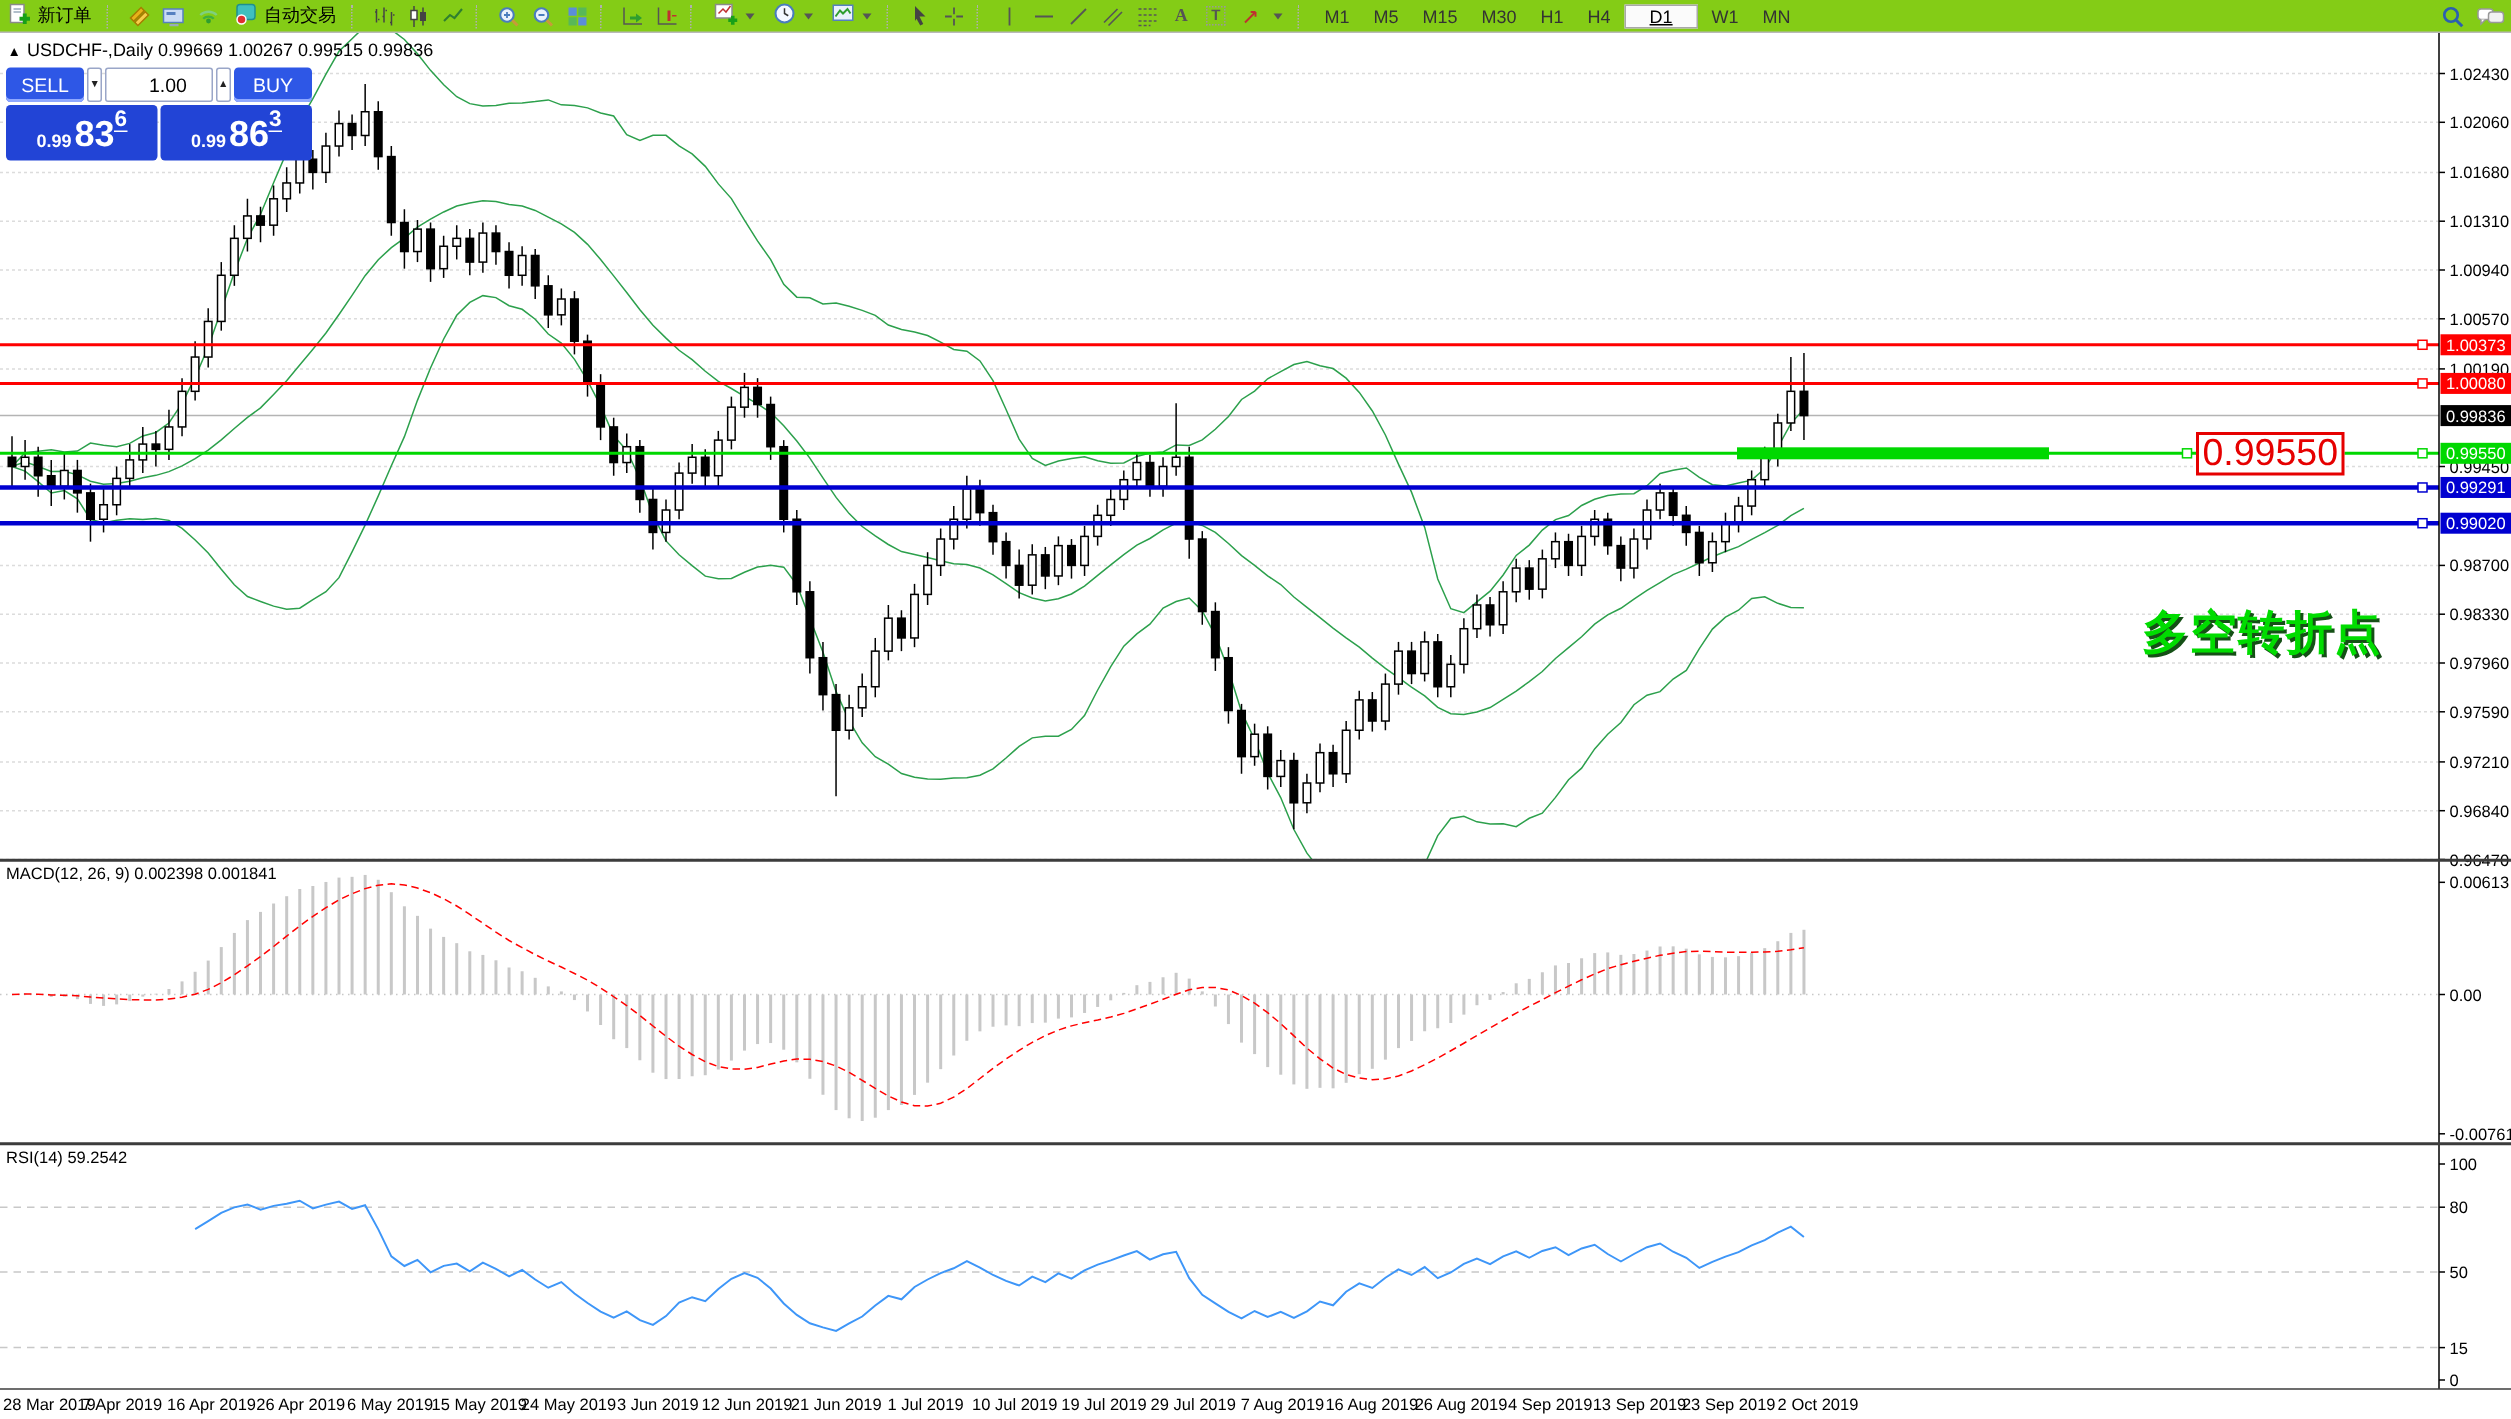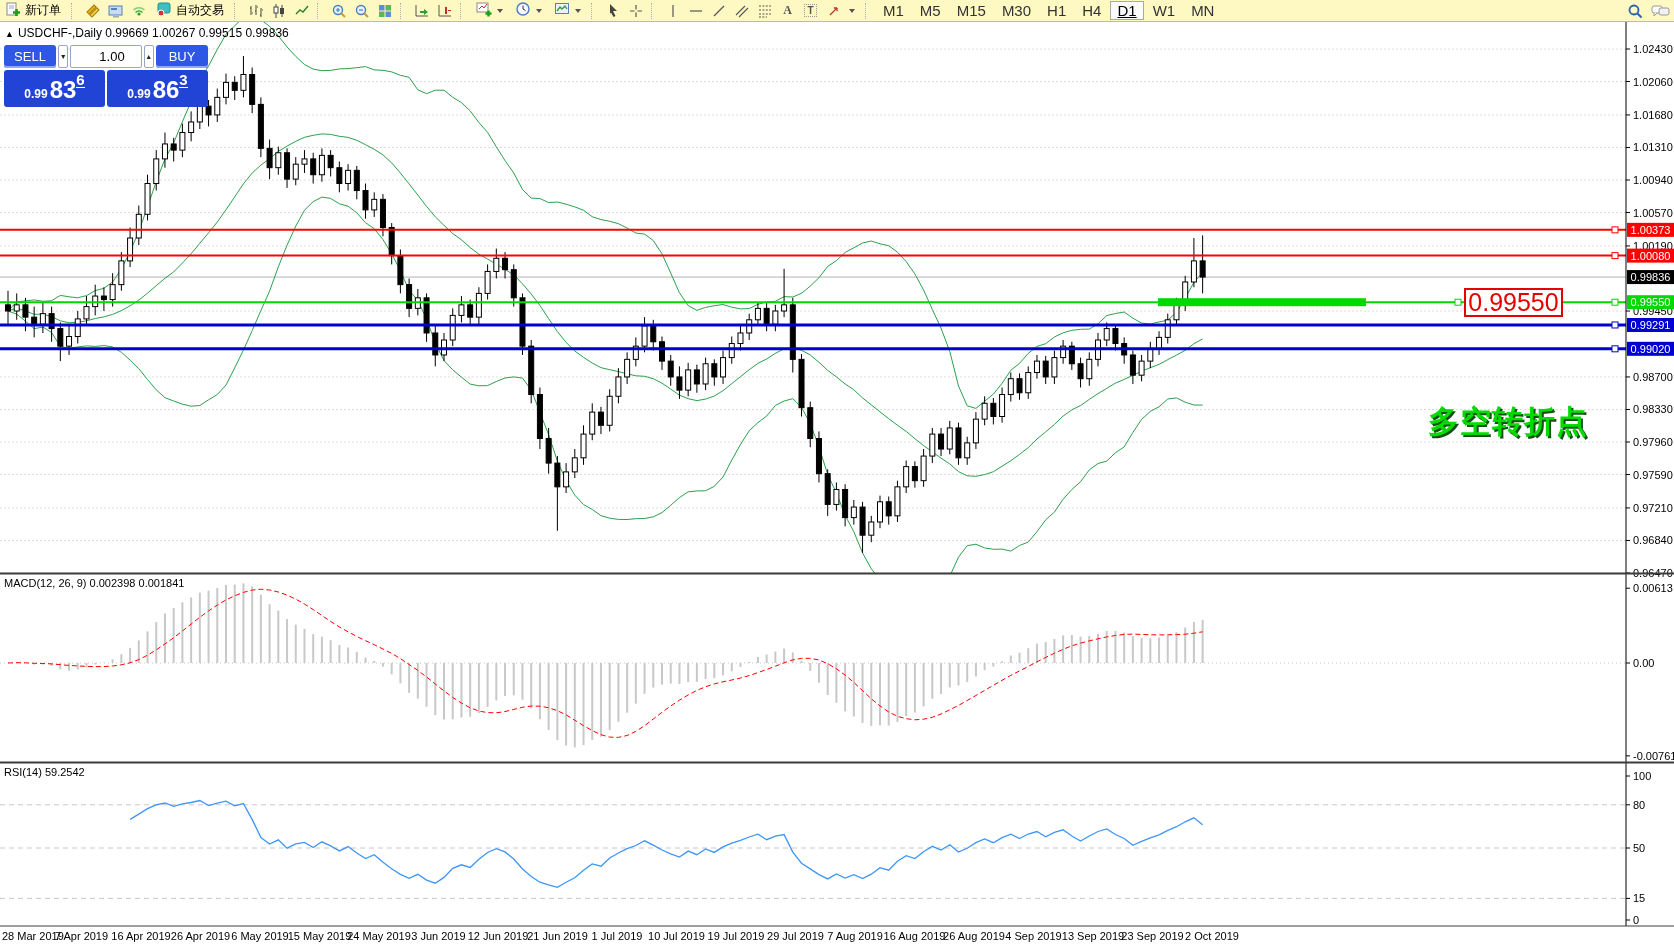--- a/index.html
+++ b/index.html
@@ -1,26 +1,26 @@
 <!DOCTYPE html>
 <html><head>
 <meta charset="utf-8">
 <style>
   html,body{margin:0;padding:0;background:#fff;}
   body{position:relative;width:1674px;height:946px;overflow:hidden;font-family:"Liberation Sans",sans-serif;}
   
-  #toolbar{position:absolute;top:0;left:0;width:1674px;height:22px;background:#fef9c3;
+  #toolbar{position:absolute;top:0;left:0;width:1674px;height:22px;background:#84cc16;
     border-bottom:1px solid #b9b9b9;display:flex;align-items:center;z-index:10;
     font:12px "Liberation Sans",sans-serif;box-sizing:border-box;}
   .tbi{width:23px;height:20px;display:inline-flex;align-items:center;justify-content:center;cursor:pointer;}
   .tbtn{display:inline-flex;align-items:center;gap:4px;padding:0 6px;height:20px;cursor:pointer;white-space:nowrap;}
   .sep{width:6px;height:16px;border-left:1px dotted #b0b0b0;margin:0 3px 0 4px;}
   .caret{width:0;height:0;border-left:3px solid transparent;border-right:3px solid transparent;border-top:4px solid #555;margin-left:1px;}
-  .tf{padding:1px 7px;margin:0 1px;color:#333;font-size:15px;cursor:pointer;}
-  .tf.active{background:#fbfbfb;border:1px solid #a8a8a8;padding:0 6px;color:#000;text-decoration:underline;}
+  .tf{padding:1px 7px;margin:0 1px;color:#333;font-size:12px;cursor:pointer;}
+  .tf.active{background:#fbfbfb;border:1px solid #a8a8a8;padding:0 16px;color:#000;text-decoration:underline;}
   .spacer{flex:1;}
   .glyph{font:bold 12px "Liberation Serif",serif;color:#555;}
   .glyph-box{border:1px dotted #999;padding:0 2px;font:bold 10px "Liberation Sans",sans-serif;color:#555;}
   
   #chart-svg{position:absolute;top:0;left:0;z-index:1;}
   #title{position:absolute;left:5px;top:26px;z-index:6;font:12px "Liberation Sans",sans-serif;color:#000;}
   #title .arr{font-size:9px;margin-right:4px;}
   .pane-label{position:absolute;left:4px;z-index:4;font:11px "Liberation Sans",sans-serif;color:#000;}
   #macd-label{top:577px;}
   #rsi-label{top:766px;}

